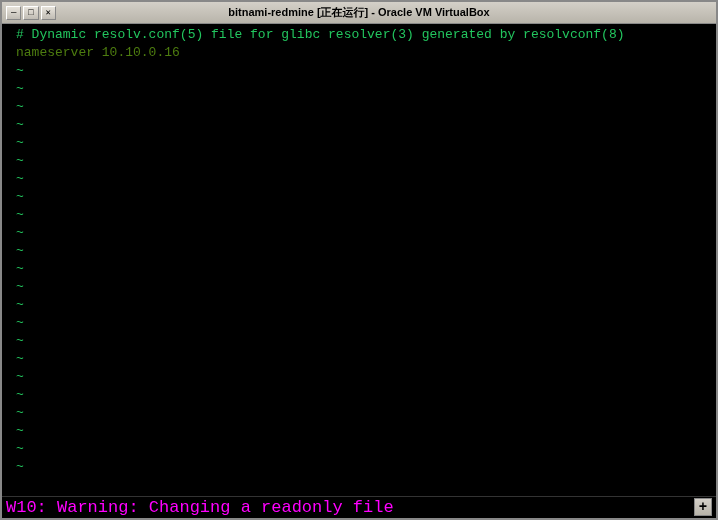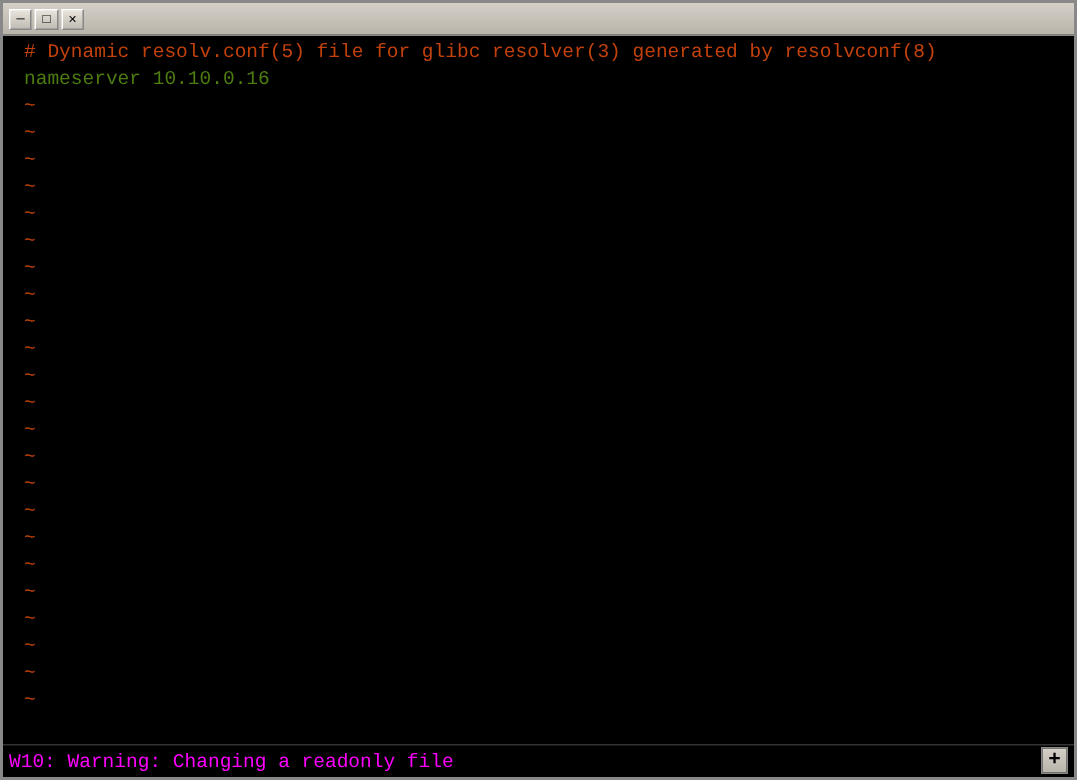--- a/index.html
+++ b/index.html
@@ -63,38 +63,38 @@
       padding: 2px 4px;
       overflow: hidden;
       position: relative;
     }
 
     .line {
       line-height: 18px;
       white-space: pre;
     }
 
-    .cyan { color: #c2410c; }
+    .cyan { color: #22c55e; }
     .magenta { color: #4d7c0f; }
 
     .status-bar {
       background: #000000;
       height: 22px;
       display: flex;
       align-items: center;
       padding: 0 4px;
       flex-shrink: 0;
       border-top: 1px solid #333;
       position: relative;
     }
 
     .status-text {
       color: #ff00ff;
       font-family: 'Courier New', Courier, monospace;
-      font-size: 13px;
+      font-size: 17px;
     }
 
     .plus-btn {
       position: absolute;
       right: 4px;
       bottom: 2px;
       width: 18px;
       height: 18px;
       background: linear-gradient(to bottom, #d4d0c8, #b8b4aa);
       border: 1px solid #888;
@@ -132,20 +132,21 @@
 <body>
 
 <div class="window">
 
   <div class="title-bar">
     <div style="width:50px;display:flex;gap:2px;">
       <div class="tb-btn">─</div>
       <div class="tb-btn">□</div>
       <div class="tb-btn">✕</div>
     </div>
+    <div class="title-bar-text">bitnami-redmine [正在运行] - Oracle VM VirtualBox</div>
     <div style="width:50px;"></div>
   </div>
 
   <div class="terminal">
     <div style="position:absolute;left:0;top:0;right:0;bottom:0;">
 
       <div class="line-numbers">
         <div class="ln">&nbsp;</div>
         <div class="ln">&nbsp;</div>
         <div class="ln">&nbsp;</div>

